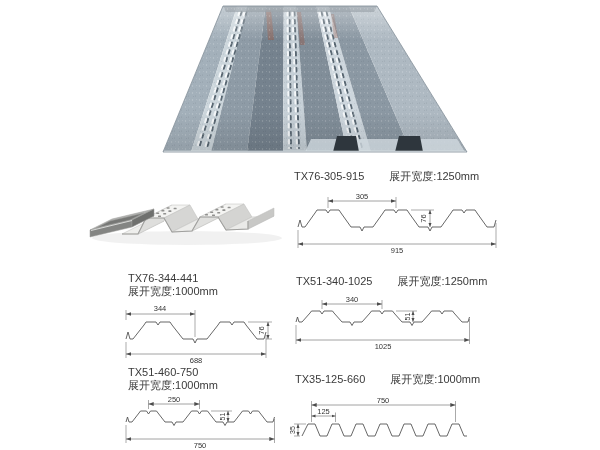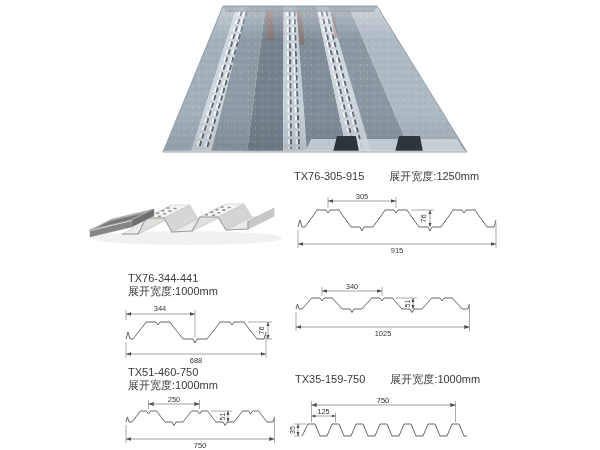--- a/index.html
+++ b/index.html
@@ -189,20 +189,23 @@
       <g>
         <line class="extline" x1="6" y1="42" x2="6" y2="58"></line>
           <line class="extline" x1="146" y1="35" x2="146" y2="58"></line>
         <line class="dimline" x1="6" y1="54" x2="146" y2="54" marker-start="url(#arw)" marker-end="url(#arw)"></line>
         <text x="76" y="62.5" font-size="7.5" text-anchor="middle">688</text>
       </g>
     </svg>
   </div>
 
   <div class="dwg" style="left:291px;top:275px;width:210px">
+    <div class="title" style="padding-left:5px">
+      <span>TX51-340-1025</span><span class="unfold">展开宽度:1250mm</span>
+    </div>
     <svg width="198" height="59" viewBox="0 0 198 59" style="margin-top:4px">
       <path class="profline" d="M5,30 l1.5,-5 l1.5,5 h3 l8,-9 l1.5,-2 h8.5 l2,3 l2,-3 h8.5 l1.5,2 l8,9 h8 l2,3.5 l2,-3.5 h8
            l8,-9 l1.5,-2 h8.5 l2,3 l2,-3 h8.5 l1.5,2 l8,9 h8 l2,3.5 l2,-3.5 h8
            l8,-9 l1.5,-2 h8.5 l2,3 l2,-3 h8.5 l1.5,2 l8,9 h6 l1.5,-5"></path>
       <g>
         <line class="extline" x1="31" y1="8" x2="31" y2="17"></line>
           <line class="extline" x1="91" y1="8" x2="91" y2="17"></line>
         <line class="dimline" x1="31" y1="12" x2="91" y2="12" marker-start="url(#arw)" marker-end="url(#arw)"></line>
         <text x="61" y="9.5" font-size="7.5" text-anchor="middle">340</text>
       </g>
@@ -243,21 +246,21 @@
         <line class="extline" x1="6" y1="31" x2="6" y2="49"></line>
           <line class="extline" x1="154.5" y1="25" x2="154.5" y2="49"></line>
         <line class="dimline" x1="6" y1="45" x2="154.5" y2="45" marker-start="url(#arw)" marker-end="url(#arw)"></line>
         <text x="80" y="53.5" font-size="7.5" text-anchor="middle">750</text>
       </g>
     </svg>
   </div>
 
   <div class="dwg" style="left:290px;top:373px;width:210px">
     <div class="title" style="padding-left:5px">
-      <span>TX35-159-750</span><span class="unfold">展开宽度:1000mm</span>
+      <span>TX35-125-660</span><span class="unfold">展开宽度:1000mm</span>
     </div>
     <svg width="195" height="52" viewBox="0 0 195 52" style="margin-top:8px">
       <path class="profline" d="M12,42 l6,-12 h7 l5,12 h7 l5,-12 h7 l5,12 h7 l5,-12 h7 l5,12 h7 l5,-12 h7 l5,12 h7 l5,-12 h7 l5,12 h7 l5,-12 h7 l5,12 h7 l5,-12 h7 l5,12 h3"></path>
       <g>
         <line class="extline" x1="21.5" y1="7" x2="21.5" y2="28"></line>
           <line class="extline" x1="165.5" y1="7" x2="165.5" y2="28"></line>
         <line class="dimline" x1="21.5" y1="11" x2="165.5" y2="11" marker-start="url(#arw)" marker-end="url(#arw)"></line>
         <text x="93" y="8.5" font-size="7.5" text-anchor="middle">750</text>
       </g>
       <g>

